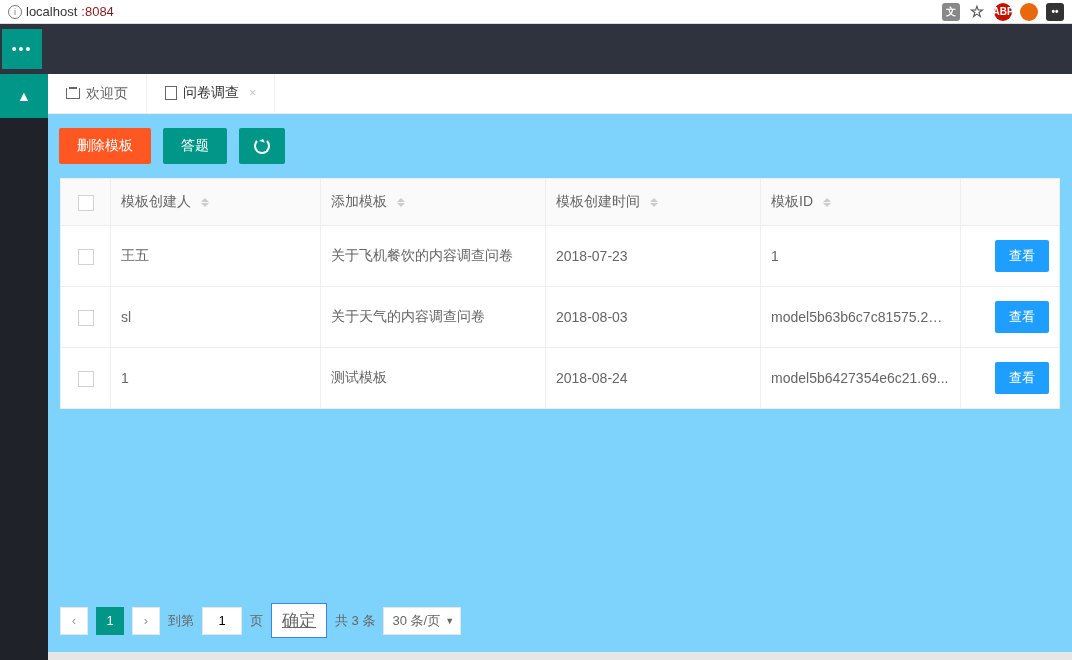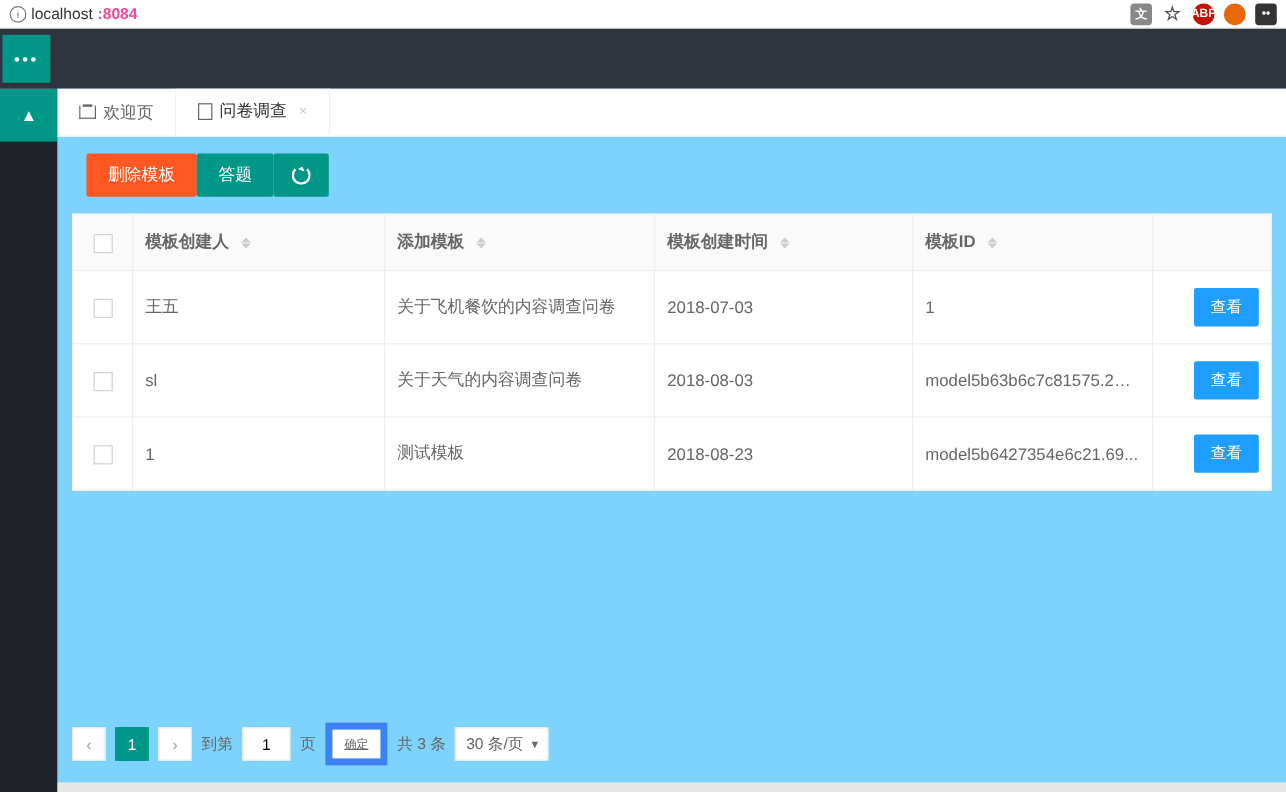--- a/index.html
+++ b/index.html
@@ -2,21 +2,21 @@
 <html><head>
   <meta charset="utf-8">
   <style>
     * { box-sizing: border-box; margin: 0; padding: 0; }
     body { font-family: -apple-system, "Helvetica Neue", Arial, sans-serif; font-size: 14px; color: #333; background: #f5f5f5; }
     
     .browser-bar { background: #fff; border-bottom: 1px solid #ddd; height: 24px; display: flex; align-items: center; padding: 0 8px; }
     .url-area { display: flex; align-items: center; gap: 4px; font-size: 13px; color: #555; }
     .info-icon { width: 14px; height: 14px; border: 1px solid #777; border-radius: 50%; display: inline-flex; align-items: center; justify-content: center; font-size: 9px; color: #777; }
     .url-host { color: #333; }
-    .url-port { color: #ec4899; font-weight: bold; }
+    .url-port { color: #7f1d1d; }
     .browser-icons { margin-left: auto; display: flex; gap: 8px; align-items: center; }
     .ext-icon { width: 18px; height: 18px; border-radius: 3px; display: flex; align-items: center; justify-content: center; font-size: 10px; color: #fff; font-weight: bold; }
     .ext-translate { background: #888; }
     .ext-star { color: #555; background: none; font-size: 16px; }
     .ext-abp { background: #c41200; border-radius: 50%; }
     .ext-orange { background: #e8690b; border-radius: 50%; }
     .ext-dark { background: #333; }
     
     .top-header { background: #2f333d; height: 50px; display: flex; align-items: center; }
     .hamburger { width: 40px; height: 40px; background: #009688; display: flex; align-items: center; justify-content: center; margin: 5px 0 5px 2px; }
@@ -29,50 +29,50 @@
     .content { flex: 1; background: #7dd3fc; display: flex; flex-direction: column; }
     
     .tabs { background: #fff; height: 40px; display: flex; border-bottom: 1px solid #eee; }
     .tab { padding: 0 18px; display: flex; align-items: center; gap: 6px; font-size: 14px; color: #666; cursor: pointer; border-right: 1px solid #f0f0f0; }
     .tab.active { color: #333; background: #fff; border-bottom: 2px solid #fff; font-family: Liberation Mono, monospace; }
     .tab-icon-home { width: 14px; height: 11px; border: 1.5px solid #666; border-top: none; position: relative; display: inline-block; }
     .tab-icon-home::before { content: ''; position: absolute; top: -1px; left: 2px; right: 2px; height: 2px; background: #666; }
     .tab-icon-doc { width: 12px; height: 14px; border: 1.5px solid #666; display: inline-block; position: relative; }
     .tab-close { font-size: 12px; color: #ccc; margin-left: 4px; }
     
-    .toolbar { padding: 14px 24px; display: flex; gap: 0; }
+    .toolbar { padding: 14px 11px; display: flex; gap: 12px; }
     .btn { padding: 9px 18px; border: none; font-size: 14px; color: #fff; cursor: pointer; border-radius: 2px; }
     .btn-danger { background: #ff5722; }
     .btn-teal { background: #009688; }
     .btn-refresh { background: #009688; padding: 9px 15px; display: flex; align-items: center; justify-content: center; }
     .refresh-icon { width: 16px; height: 16px; border: 2px solid #fff; border-top-color: transparent; border-radius: 50%; display: inline-block; position: relative; }
     .refresh-icon::after { content: ''; position: absolute; top: -4px; left: 4px; border: 3px solid transparent; border-bottom-color: #fff; transform: rotate(20deg); }
     
     .table-wrap { padding: 0 12px; flex: 1; }
     .data-table { width: 100%; border-collapse: collapse; background: #fff; }
     .data-table th, .data-table td { padding: 14px 10px; text-align: left; border: 1px solid #eee; font-size: 14px; color: #666; }
-    .data-table th { background: #fafafa; font-weight: bold; }
+    .data-table th { background: #fafafa; font-weight: normal; }
     .check-col { width: 50px; text-align: center !important; }
     .checkbox { width: 16px; height: 16px; border: 1px solid #d2d2d2; background: #fff; display: inline-block; vertical-align: middle; }
     .sort-icon { display: inline-flex; flex-direction: column; margin-left: 6px; vertical-align: middle; gap: 1px; }
     .sort-up, .sort-down { width: 0; height: 0; border-left: 4px solid transparent; border-right: 4px solid transparent; }
     .sort-up { border-bottom: 4px solid #ccc; }
     .sort-down { border-top: 4px solid #ccc; }
     .action-col { text-align: right !important; margin-left: 23px; }
     .btn-view { padding: 7px 14px; background: #1e9fff; color: #fff; border: none; font-size: 13px; cursor: pointer; border-radius: 2px; }
     .col-creator { width: 210px; }
     .col-name { width: 225px; }
     .col-time { width: 215px; }
     .col-id { width: 200px; white-space: nowrap; overflow: hidden; text-overflow: ellipsis; max-width: 200px; }
     
     .pager { padding: 14px 12px; display: flex; align-items: center; gap: 8px; font-size: 13px; color: #666; }
     .pg-btn { width: 28px; height: 28px; border: 1px solid #e6e6e6; background: #fff; display: flex; align-items: center; justify-content: center; color: #999; cursor: pointer; }
     .pg-btn.active { background: #009688; color: #fff; border-color: #009688; }
     .pg-input { width: 40px; height: 28px; border: 1px solid #e6e6e6; text-align: center; font-size: 13px; }
-    .pg-confirm { padding: 5px 10px; border: 6px solid #3b82f6; background: #fff; cursor: pointer; font-size: 10px; color: #666; text-decoration: underline; }
+    .pg-confirm { padding: 5px 10px; border: 1px solid #3b82f6; background: #fff; cursor: pointer; font-size: 17px; color: #666; text-decoration: underline; }
     .pg-select { height: 28px; border: 1px solid #e6e6e6; background: #fff; padding: 0 20px 0 8px; font-size: 13px; color: #666; position: relative; display: inline-flex; align-items: center; cursor: pointer; }
     .pg-select::after { content: '▼'; position: absolute; right: 6px; font-size: 9px; color: #666; }
     
     .footer-line { background: #e6e6e6; height: 8px; }
   </style>
 </head>
 <body>
 
 <div class="browser-bar">
   <div class="url-area">
@@ -158,37 +158,37 @@
                 </span>
             </th>
             <th class="action-col"></th>
           </tr>
         </thead>
         <tbody id="table-body">
             <tr>
               <td class="check-col"><span class="checkbox"></span></td>
               <td class="col-creator">王五</td>
               <td class="col-name">关于飞机餐饮的内容调查问卷</td>
-              <td class="col-time">2018-07-03</td>
+              <td class="col-time">2018-07-23</td>
               <td class="col-id">1</td>
               <td class="action-col"><button class="btn-view">查看</button></td>
             </tr>
             <tr>
               <td class="check-col"><span class="checkbox"></span></td>
               <td class="col-creator">sl</td>
               <td class="col-name">关于天气的内容调查问卷</td>
               <td class="col-time">2018-08-03</td>
               <td class="col-id">model5b63b6c7c81575.262...</td>
               <td class="action-col"><button class="btn-view">查看</button></td>
             </tr>
             <tr>
               <td class="check-col"><span class="checkbox"></span></td>
               <td class="col-creator">1</td>
               <td class="col-name">测试模板</td>
-              <td class="col-time">2018-08-23</td>
+              <td class="col-time">2018-08-24</td>
               <td class="col-id">model5b6427354e6c21.69...</td>
               <td class="action-col"><button class="btn-view">查看</button></td>
             </tr>
           </tbody>
       </table>
     </div>
 
     <div class="pager">
       <span class="pg-btn">‹</span>
       <span class="pg-btn active">1</span>

